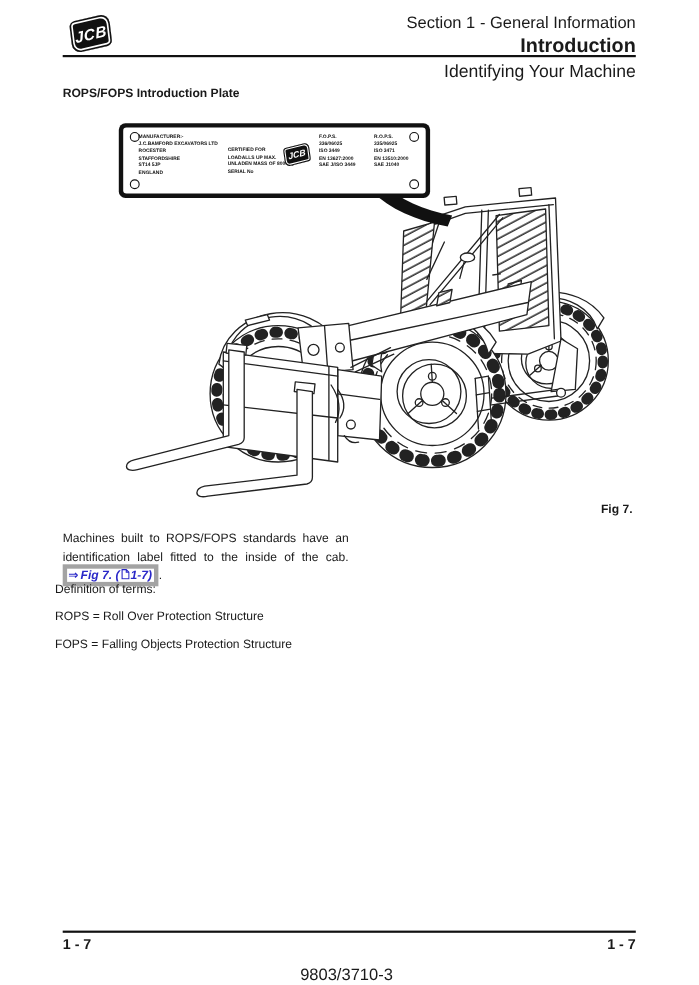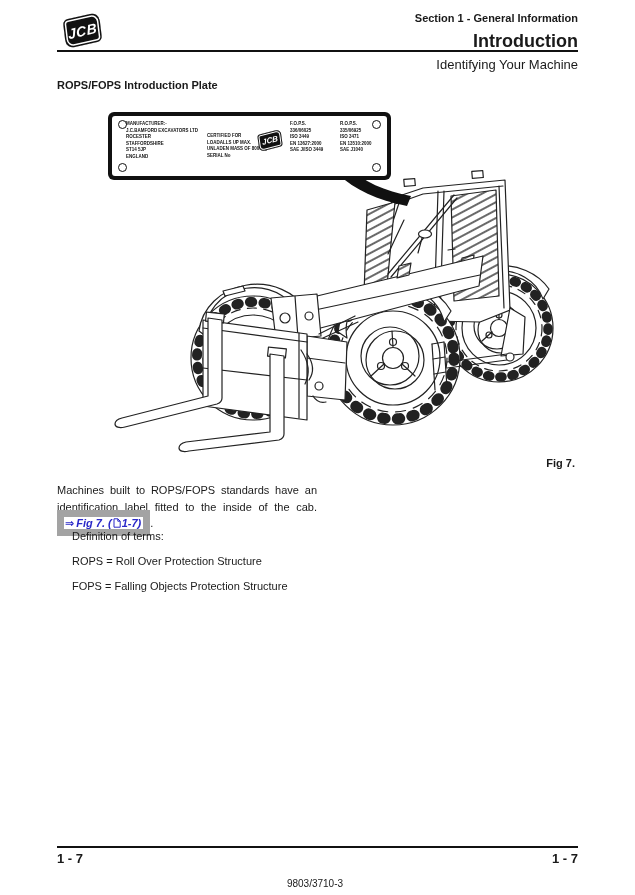--- a/index.html
+++ b/index.html
@@ -11,50 +11,50 @@
   .abs{position:absolute;}
   
   .jcb-logo{
     left:64px;top:16px;width:37px;height:29px;background:#111;
     transform:rotate(-13deg) skewX(-6deg);border-radius:5px 9px 5px 9px;
     box-shadow:inset 0 0 0 1.5px #111, inset 0 0 0 3px #fff;
     display:flex;align-items:center;justify-content:center;
     color:#fff;font-weight:bold;font-style:italic;font-size:14px;letter-spacing:.5px;
   }
   .hdr-right{left:200px;width:378px;text-align:right;}
-  .h-sec{top:12px;font-size:11px;font-weight:bold;}
+  .h-sec{top:12px;font-size:15px;font-weight:normal;}
   .h-intro{top:31px;font-size:18px;font-weight:bold;}
   .rule{left:57px;width:521px;height:2px;background:#111;}
-  .h-ident{top:57px;font-size:13px;}
+  .h-ident{top:57px;font-size:16px;}
   .pg-heading{left:57px;top:79px;font-size:11px;font-weight:bold;}
   
   .plate{left:108px;top:112px;width:283px;height:68px;background:#111;border-radius:6px;z-index:3;}
   .plate-in{position:absolute;left:4px;top:4px;right:4px;bottom:4px;background:#fff;border-radius:3px;}
   .hole{position:absolute;width:9px;height:9px;border-radius:50%;background:#fff;border:1.6px solid #111;box-sizing:border-box;}
   .pcol{position:absolute;font-size:8px;font-weight:bold;line-height:11.5px;white-space:nowrap;transform:scale(0.56);transform-origin:0 0;color:#111;}
   .pcol span{display:block;}
   .plate-logo{
     position:absolute;left:146px;top:16px;width:24px;height:17px;background:#111;
     transform:rotate(-14deg) skewX(-6deg);border-radius:3px 5px 3px 5px;
     box-shadow:inset 0 0 0 1px #111, inset 0 0 0 2px #fff;
     display:flex;align-items:center;justify-content:center;
     color:#fff;font-weight:bold;font-style:italic;font-size:8px;
   }
   
   .machine{left:55px;top:158px;width:520px;height:300px;z-index:1;}
   .fig-cap{left:55px;top:457px;width:520px;text-align:right;font-size:11px;font-weight:bold;}
   
   .para{left:57px;top:482px;width:260px;font-size:11px;line-height:16.5px;text-align:justify;}
-  .xref{color:#2a28c8;font-weight:bold;font-style:italic;border:7px solid #a3a3a3;padding:0 2px 0 1px;white-space:nowrap;cursor:pointer;}
+  .xref{color:#2a28c8;font-weight:bold;font-style:italic;border:4px solid #a3a3a3;padding:0 2px 0 1px;white-space:nowrap;cursor:pointer;}
   .xref-arrow{font-style:normal;font-weight:bold;margin-right:2px;}
   .page-ico{vertical-align:-1px;margin:0 1px 0 1px;}
-  .defs{left:72px;font-size:11px;}
+  .defs{left:50px;font-size:11px;}
   .footer-rule{left:57px;top:846px;width:521px;height:2px;background:#111;}
   .f-left{left:57px;top:851px;font-size:13px;font-weight:bold;}
-  .f-center{left:55px;top:878px;width:520px;text-align:center;font-size:10px;}
+  .f-center{left:55px;top:878px;width:520px;text-align:center;font-size:15px;}
   .f-right{left:450px;top:851px;width:128px;text-align:right;font-size:13px;font-weight:bold;}
 </style>
 </head>
 <body>
 
 <div class="abs jcb-logo">
   <span>JCB</span>
 </div>
 <div class="abs hdr-right h-sec">Section 1 - General Information</div>
 <div class="abs hdr-right h-intro">Introduction</div>

